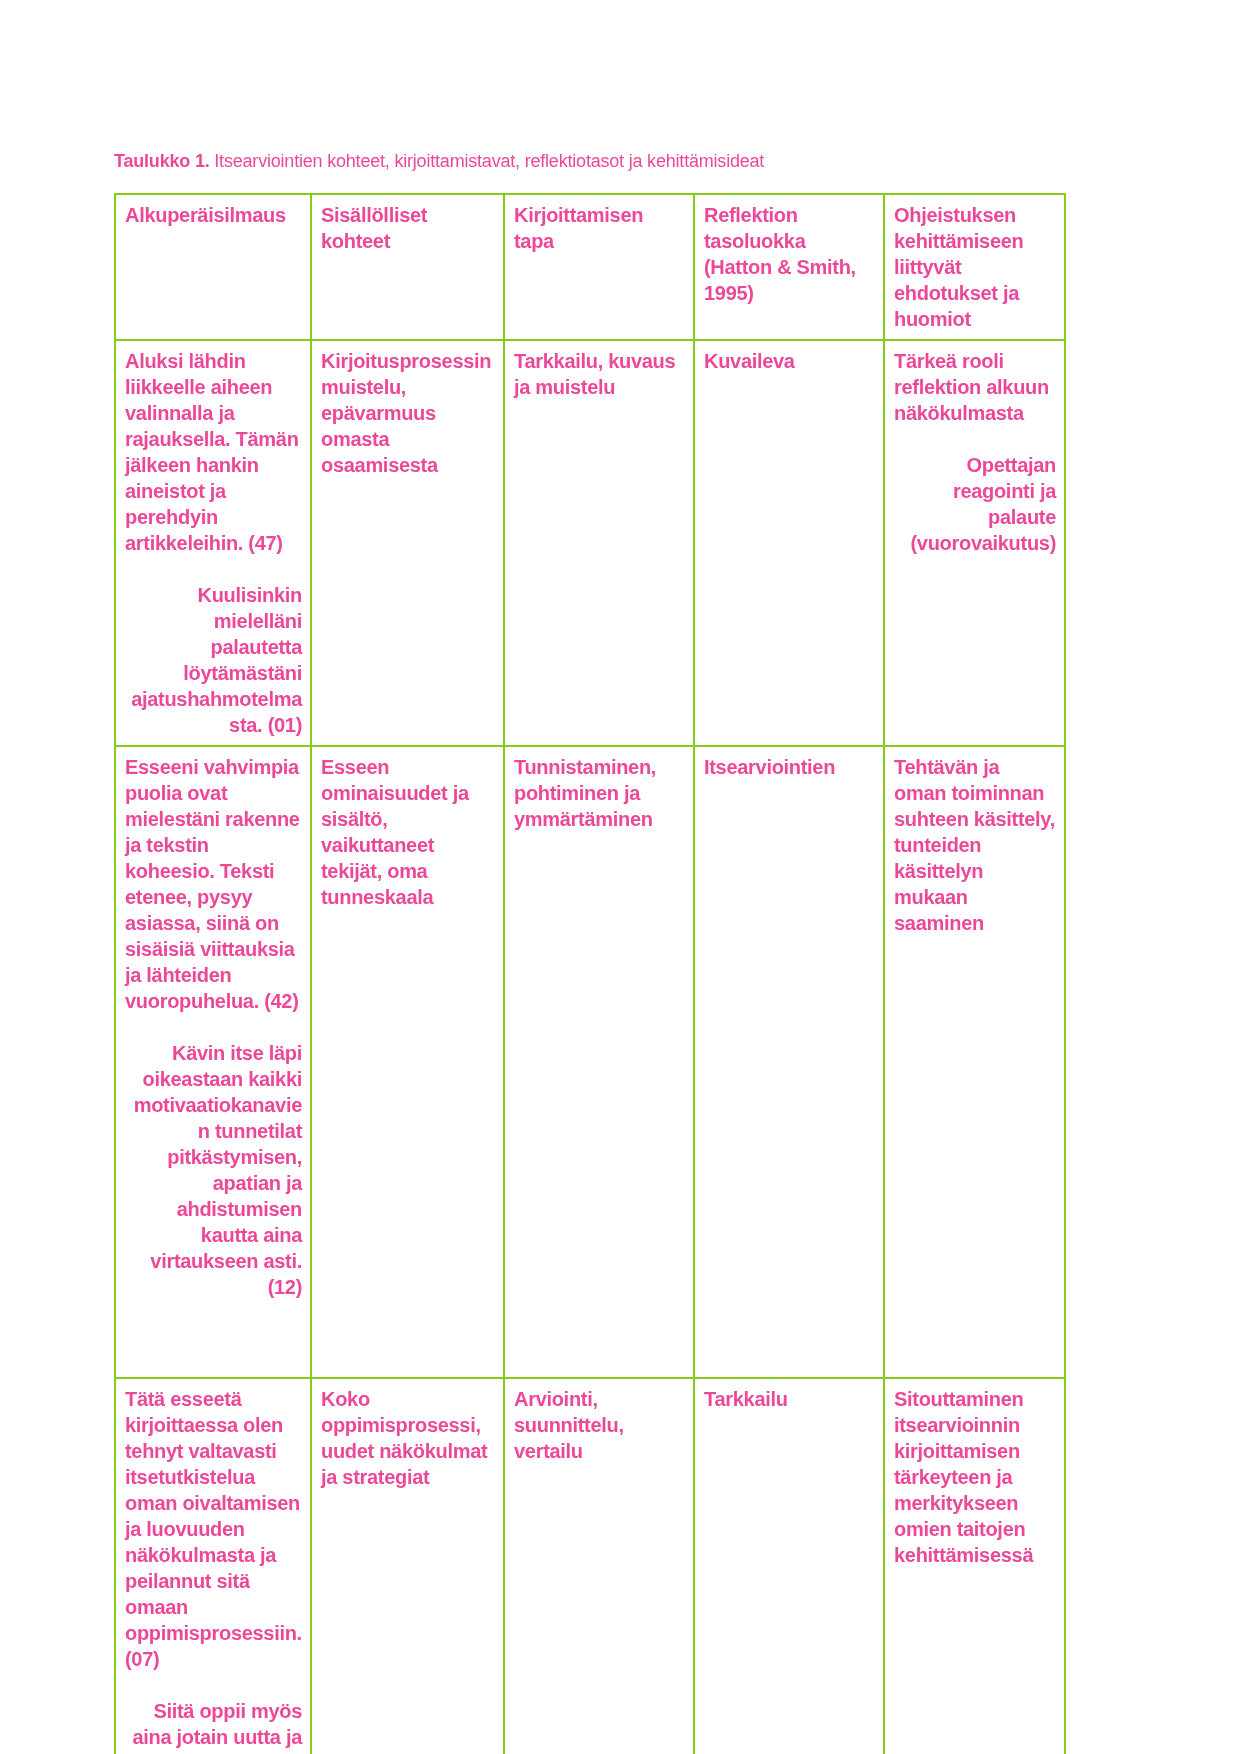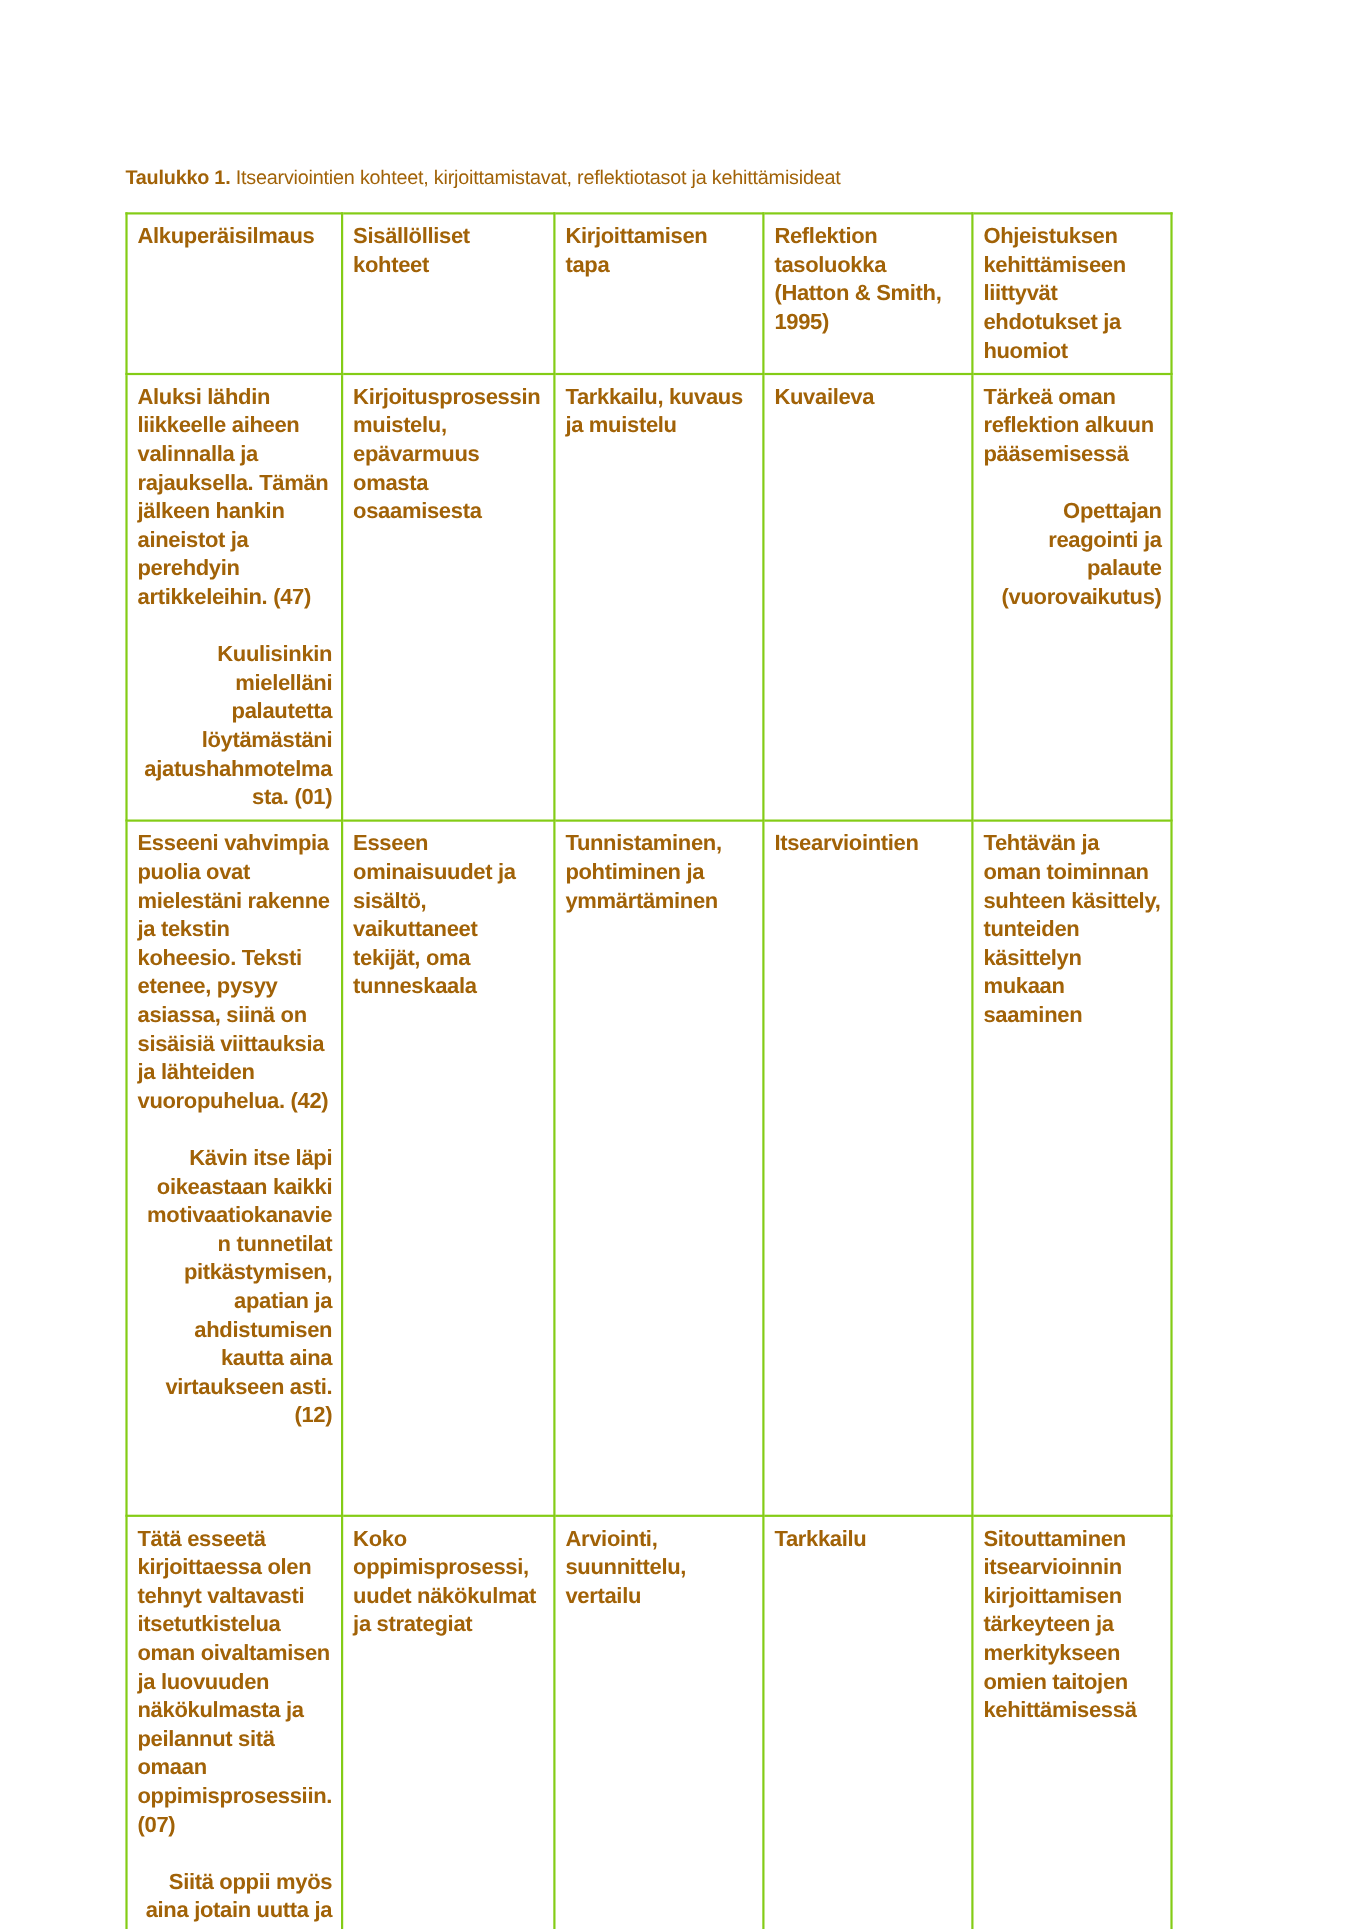--- a/index.html
+++ b/index.html
@@ -5,21 +5,21 @@
   html, body {
     margin: 0;
     padding: 0;
     background: #ffffff;
   }
   .page {
     position: relative;
     width: 1240px;
     height: 1754px;
     background: #ffffff;
-    color: #a16207;
+    color: #ec4899;
     font-family: "Liberation Sans", "DejaVu Sans", sans-serif;
     box-sizing: border-box;
     padding: 148px 0 0 114px;
     overflow: hidden;
   }
   .caption {
     margin: 0;
     font-size: 18px;
     line-height: 26px;
     letter-spacing: -0.2px;
@@ -95,21 +95,21 @@
         <td>
           <p class="cell-para">Kirjoitusprosessin muistelu, epävarmuus omasta osaamisesta</p>
         </td>
         <td>
           <p class="cell-para">Tarkkailu, kuvaus ja muistelu</p>
         </td>
         <td>
           <p class="cell-para">Kuvaileva</p>
         </td>
         <td>
-          <p class="cell-para">Tärkeä oman reflektion alkuun pääsemisessä</p>
+          <p class="cell-para">Tärkeä rooli reflektion alkuun näkökulmasta</p>
           <p class="cell-para">Opettajan reagointi ja palaute (vuorovaikutus)</p>
         </td>
       </tr>
       <tr>
         <td>
           <p class="cell-para">Esseeni vahvimpia puolia ovat mielestäni rakenne ja tekstin koheesio. Teksti etenee, pysyy asiassa, siinä on sisäisiä viittauksia ja lähteiden vuoropuhelua. (42)</p>
           <p class="cell-para">Kävin itse läpi oikeastaan kaikki motivaatiokanavien tunnetilat pitkästymisen, apatian ja ahdistumisen kautta aina virtaukseen asti. (12)</p>
         </td>
         <td>
           <p class="cell-para">Esseen ominaisuudet ja sisältö, vaikuttaneet tekijät, oma tunneskaala</p>

